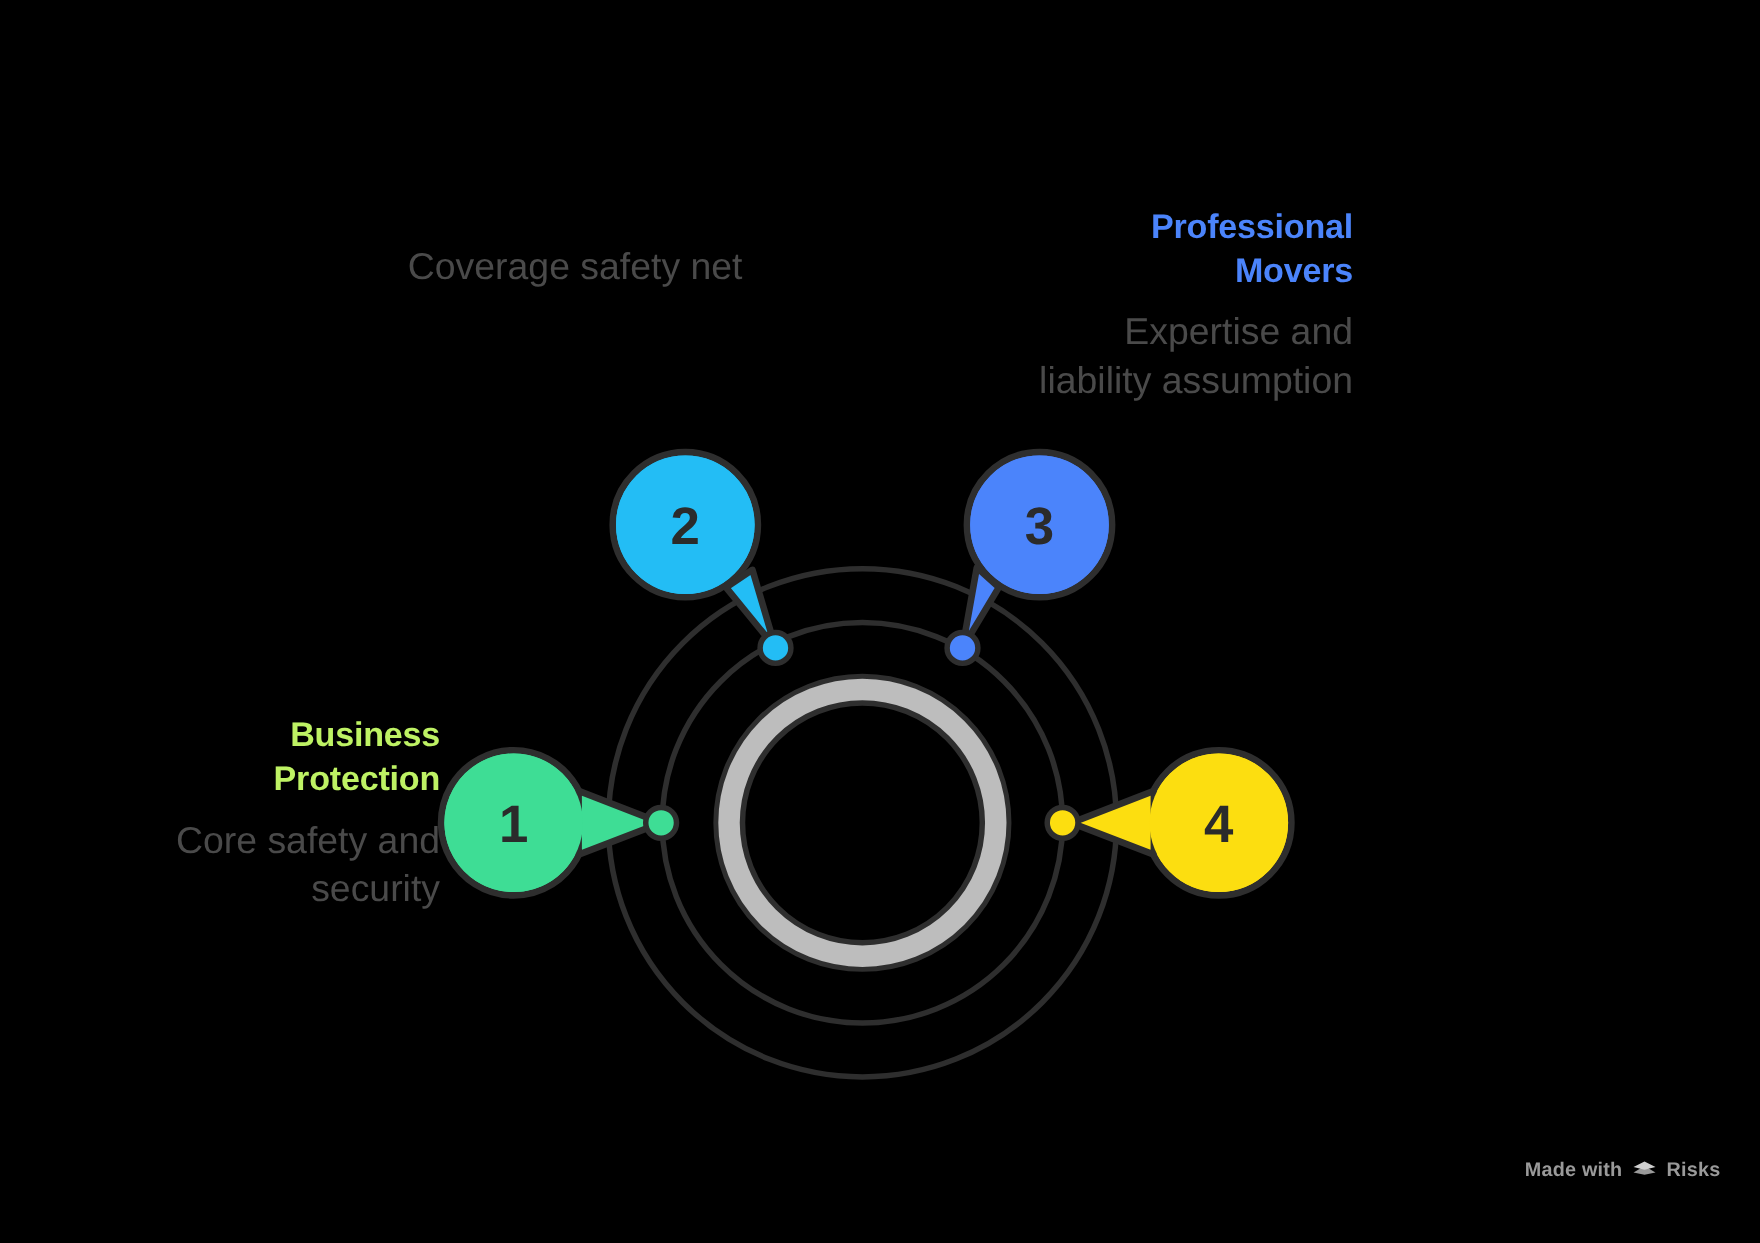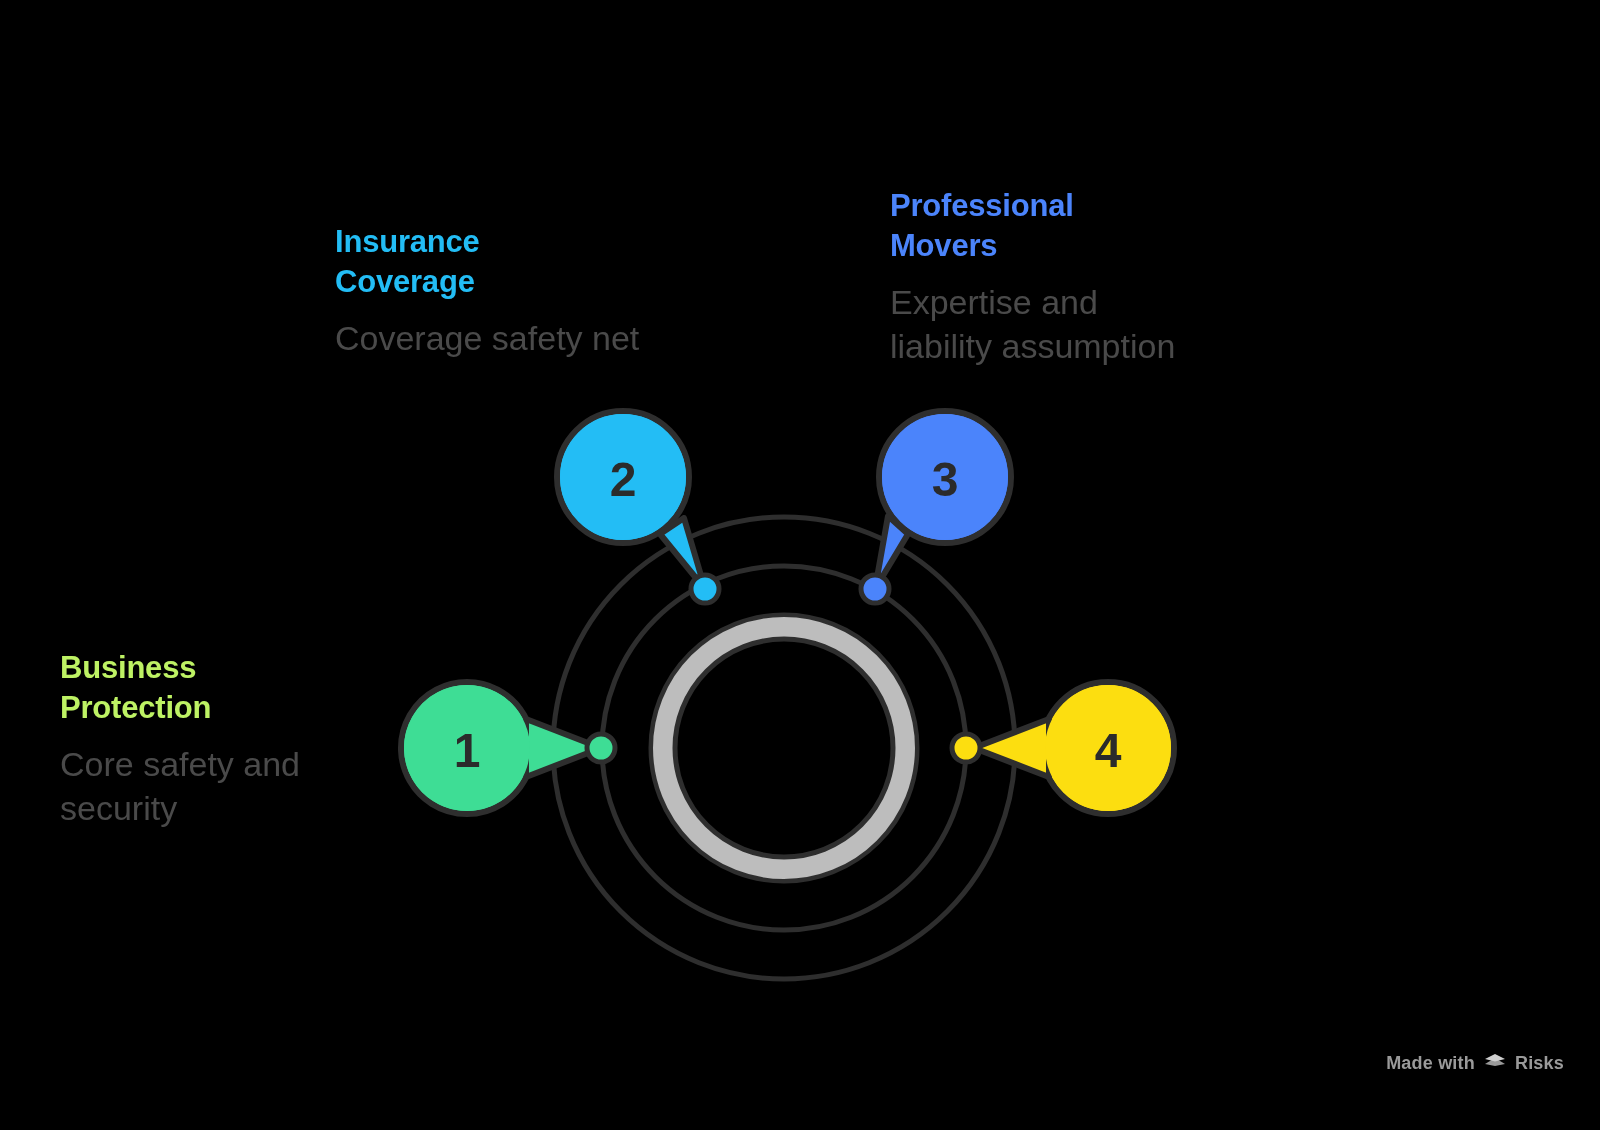--- a/index.html
+++ b/index.html
@@ -23,21 +23,21 @@
   }
   svg#diagram {
     position: absolute;
     left: 0; top: 0;
     width: 1600px;
     height: 1130px;
     display: block;
   }
   .label-block {
     position: absolute;
-    text-align: left;
+    text-align: right;
   }
   .label-title {
     font-weight: bold;
     font-size: 31px;
     line-height: 1.28;
     letter-spacing: -0.2px;
     margin: 0 0 16px 0;
     white-space: pre-line;
   }
   .label-desc {
@@ -53,21 +53,21 @@
     fill: #2b2b2b;
     text-anchor: middle;
     dominant-baseline: central;
     font-family: "Liberation Sans", sans-serif;
   }
   #watermark {
     position: absolute;
     right: 36px;
     bottom: 56px;
     display: flex;
-    align-items: flex-start;
+    align-items: center;
     gap: 8px;
     color: #9a9a9a;
     font-size: 18px;
     font-weight: bold;
     letter-spacing: 0.2px;
   }
   #watermark .wm-mark { display: flex; align-items: center; }
 </style>
 </head>
 <body>
@@ -121,22 +121,20 @@
   </svg>
 
   <div class="label-block" style="left:60px; top:648px; width:340px;">
     <div class="label-title" style="color:#bef264;">Business
 Protection</div>
     <div class="label-desc">Core safety and
 security</div>
   </div>
 
   <div class="label-block" style="left:335px; top:222px; width:340px;">
-    <div class="label-title" style="color:#23BDF5;">Insurance
-Coverage</div>
     <div class="label-desc">Coverage safety net</div>
   </div>
 
   <div class="label-block" style="left:890px; top:186px; width:340px;">
     <div class="label-title" style="color:#4B84FB;">Professional
 Movers</div>
     <div class="label-desc">Expertise and
 liability assumption</div>
   </div>
 

